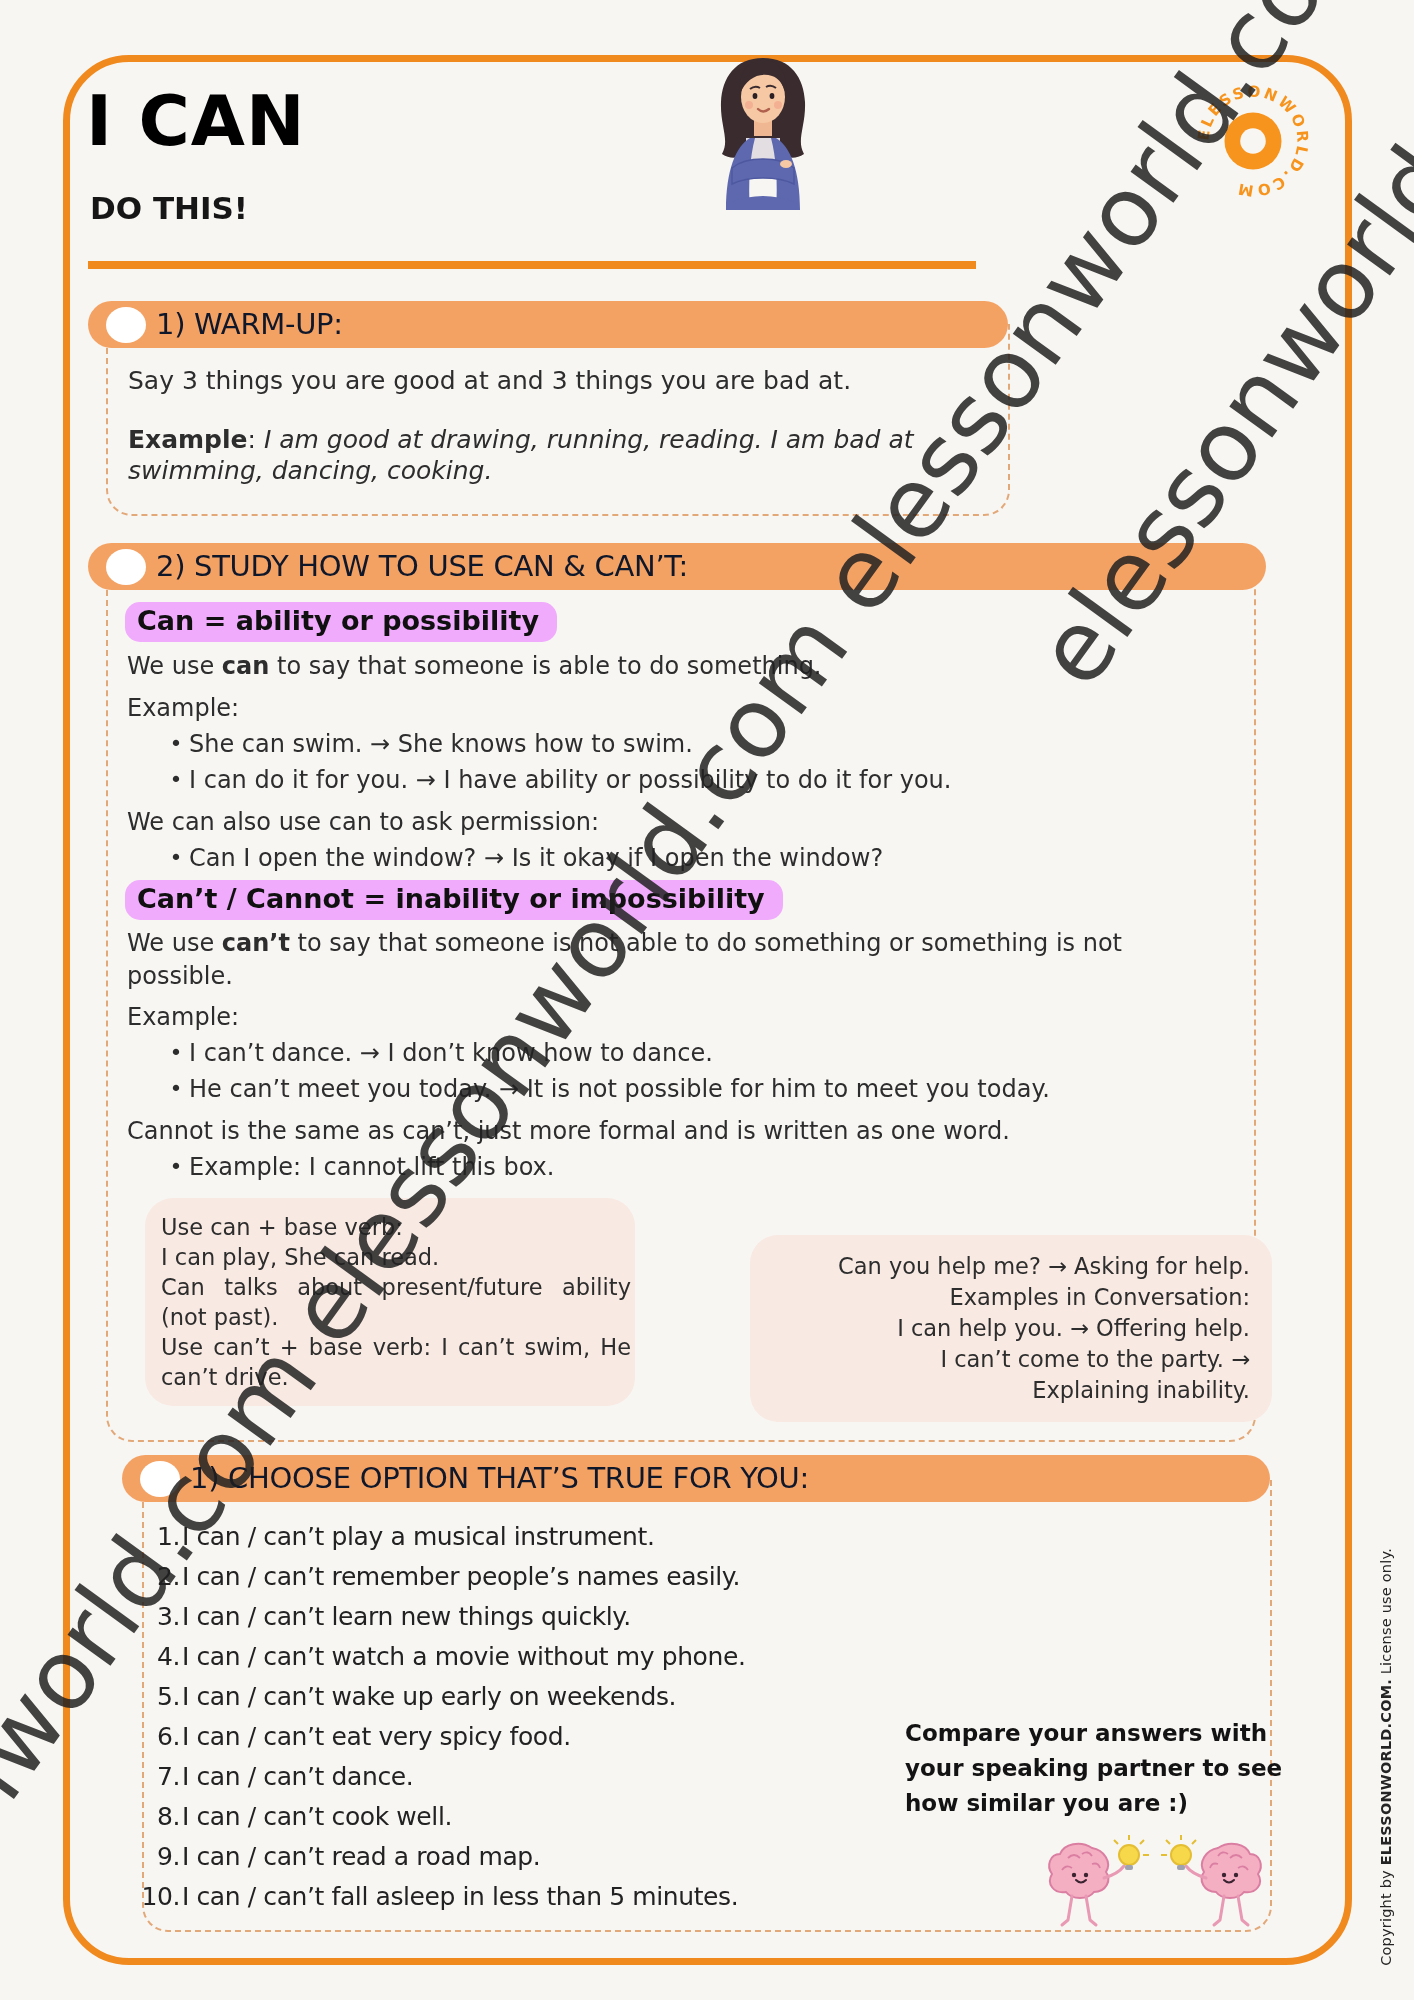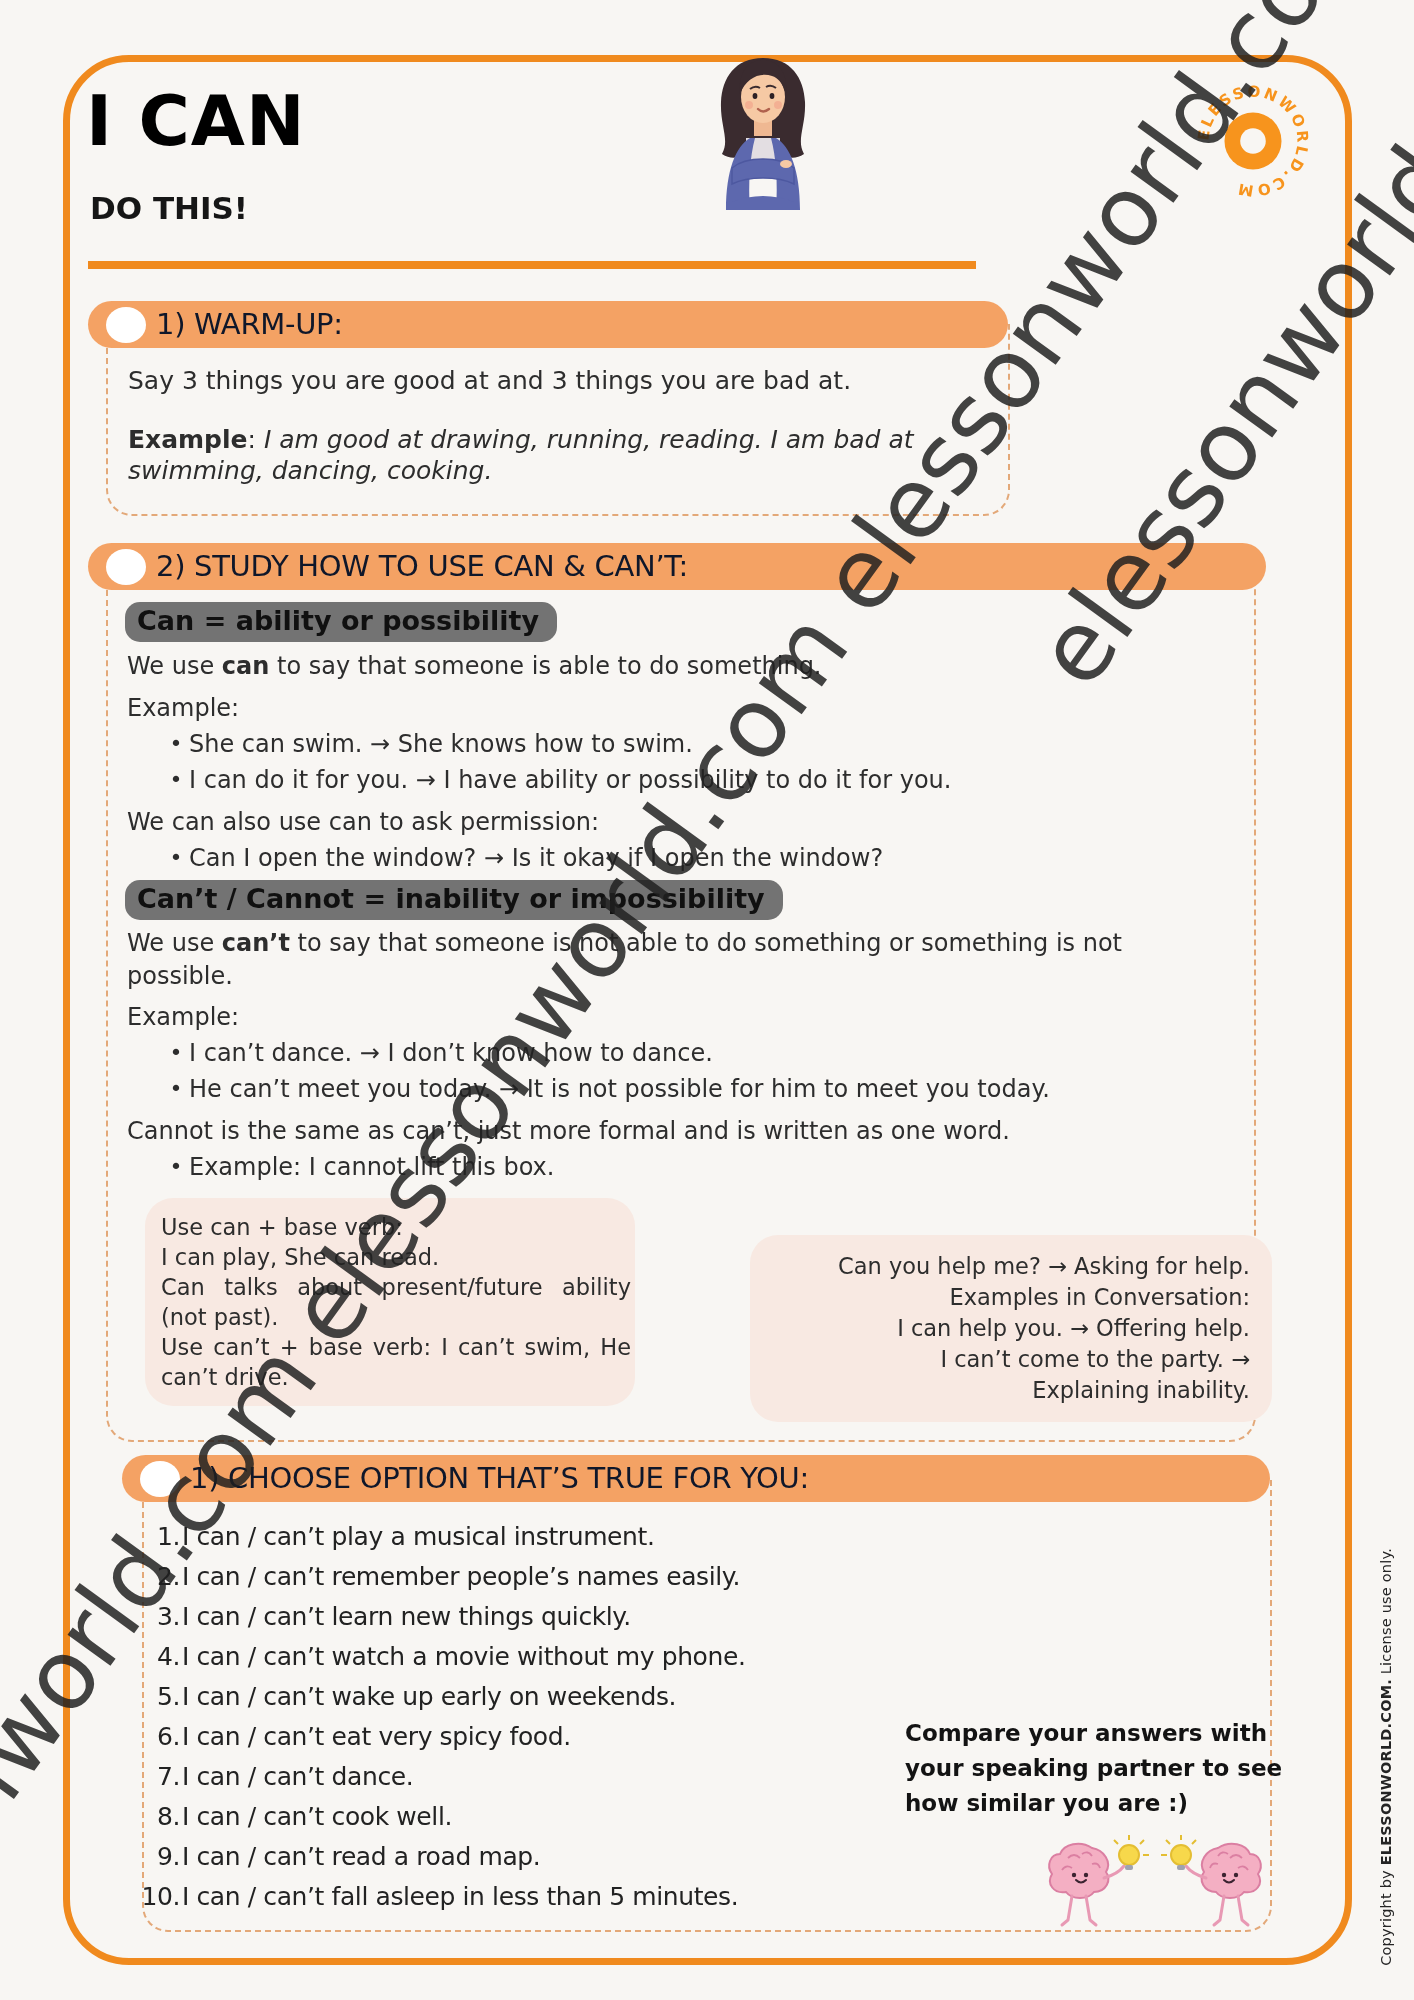--- a/index.html
+++ b/index.html
@@ -24,21 +24,21 @@
   .dbox1{left:106px;top:324px;width:900px;height:190px;}
   .dbox2{left:106px;top:566px;width:1146px;height:874px;}
   .dbox3{left:142px;top:1478px;width:1126px;height:452px;}
 
   .s1-line{left:128px;top:366px;font-size:25px;z-index:2;}
   .s1-example{left:128px;top:424px;width:880px;font-size:25px;line-height:31px;z-index:2;}
 
   .s2{left:125px;top:598px;width:1035px;z-index:2;}
   .hl-wrap{margin:4px 0 0 0;}
   .hl-wrap.second{}
-  .hl{display:inline-block;background:#737373;border-radius:15px;padding:3px 18px 6px 12px;
+  .hl{display:inline-block;background:#f0abfc;border-radius:15px;padding:3px 18px 6px 12px;
       font-size:27px;font-weight:800;color:#101010;}
   .s2 .bp{margin:7px 0 0 2px;font-size:24px;line-height:35px;}
   .s2 .w2{width:1030px;line-height:33px;}
   .brow{display:flex;margin-left:38px;line-height:36px;font-size:24px;text-align:center;}
   .brow::before{content:"•";width:26px;flex:none;font-size:22px;}
 
   .pinkbox{background:#F8E9E2;border-radius:28px;font-size:22.5px;color:#2d2d2d;z-index:2;}
   .notebox{left:145px;top:1198px;width:470px;padding:14px 4px 14px 16px;line-height:30px;}
   .notebox .pb-line{text-align:justify;}
   .convbox{left:750px;top:1235px;width:488px;padding:16px 22px 16px 12px;line-height:31px;text-align:right;}

